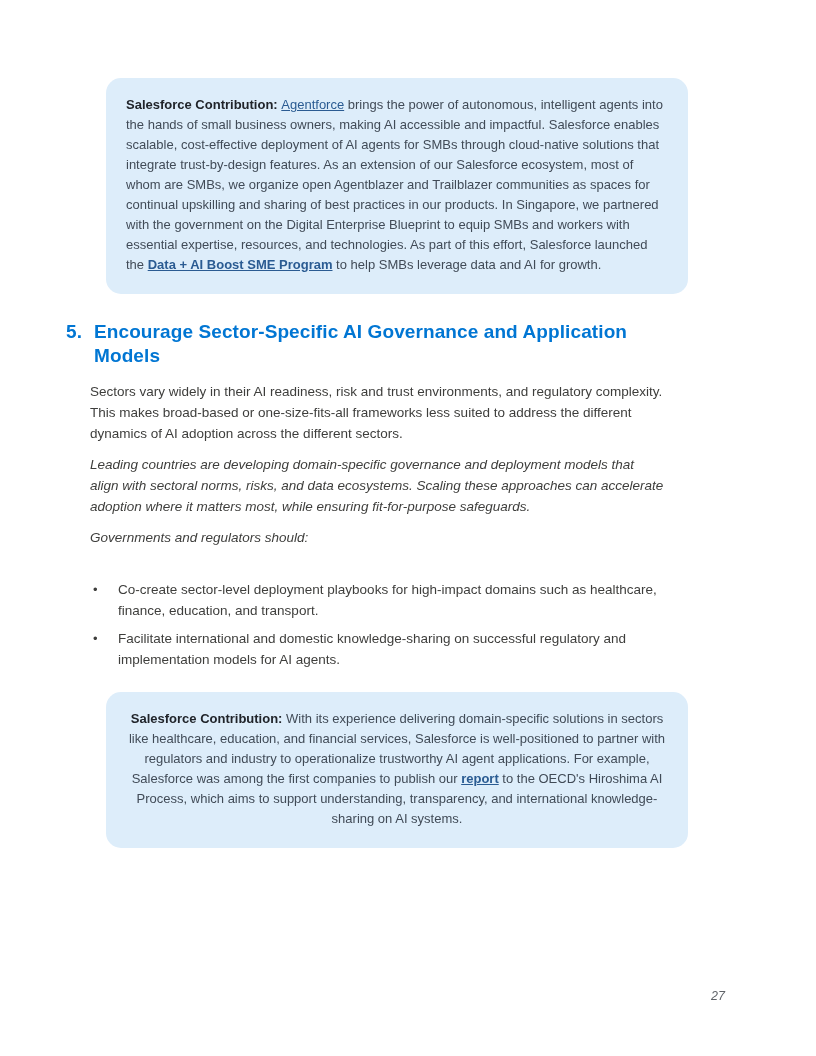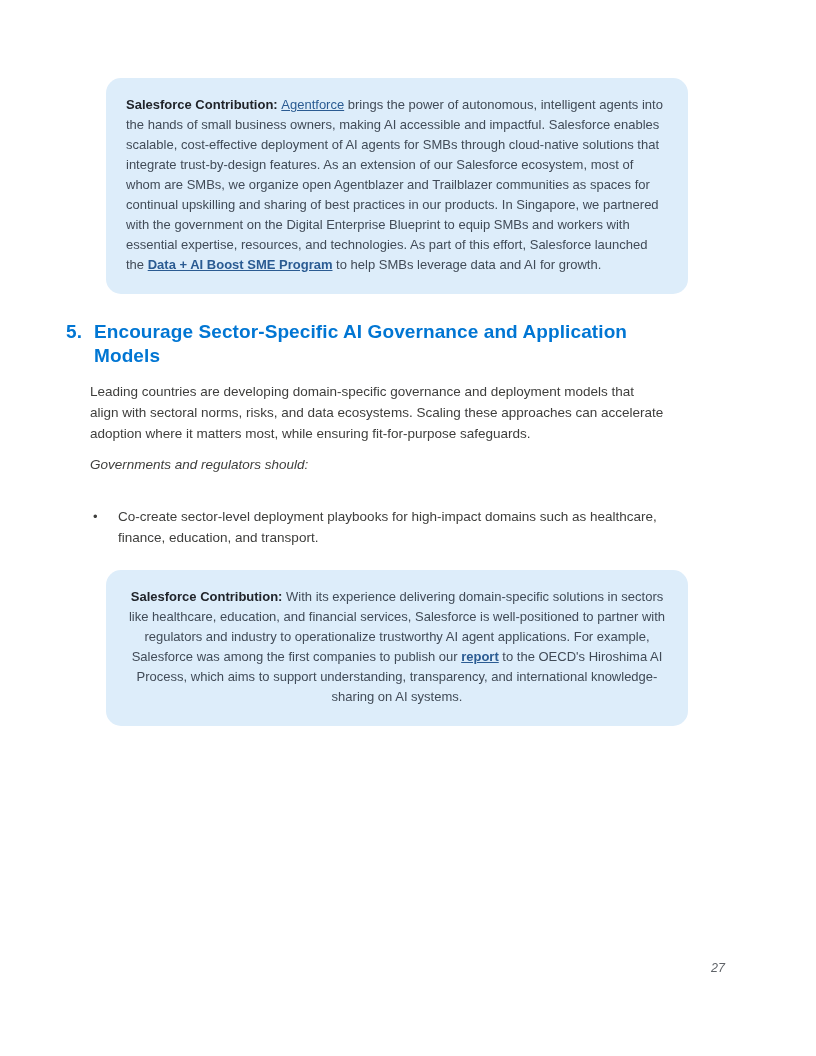--- a/index.html
+++ b/index.html
@@ -74,21 +74,21 @@
     content: "\2022";
     position: absolute;
     left: 3px;
     top: 0;
     font-size: 13px;
     color: #3e3e3c;
   }
   .callout.second { margin-top: 22px; text-align: center; }
   .page-number {
     position: absolute;
-    top: 961px;
+    top: 989px;
     right: 91px;
     font-size: 12.5px;
     font-style: italic;
     color: #5f6368;
   }
 </style>
 </head>
 <body>
 
 <div class="page">
@@ -97,25 +97,27 @@
     <section class="callout">
       <p><span class="seg-bold">Salesforce Contribution: </span><a class="seg-link" href="#">Agentforce</a><span class="seg-normal"> brings the power of autonomous, intelligent agents into the hands of small business owners, making AI accessible and impactful. Salesforce enables scalable, cost-effective deployment of AI agents for SMBs through cloud-native solutions that integrate trust-by-design features. As an extension of our Salesforce ecosystem, most of whom are SMBs, we organize open Agentblazer and Trailblazer communities as spaces for continual upskilling and sharing of best practices in our products. In Singapore, we partnered with the government on the Digital Enterprise Blueprint to equip SMBs and workers with essential expertise, resources, and technologies. As part of this effort, Salesforce launched the </span><a class="seg-link-bold" href="#">Data + AI Boost SME Program</a><span class="seg-normal"> to help SMBs leverage data and AI for growth.</span></p>
     </section>
 
     <h2 class="section-heading">
       <span class="num">5.</span>
       <span class="htext">Encourage Sector-Specific AI Governance and Application Models</span>
     </h2>
 
     <div class="body-col">
+      <p class="para">Sectors vary widely in their AI readiness, risk and trust environments, and regulatory complexity. This makes broad-based or one-size-fits-all frameworks less suited to address the different dynamics of AI adoption across the different sectors.</p>
       <p class="para">Leading countries are developing domain-specific governance and deployment models that align with sectoral norms, risks, and data ecosystems. Scaling these approaches can accelerate adoption where it matters most, while ensuring fit-for-purpose safeguards.</p>
       <p class="para">Governments and regulators should:</p>
 
       <ul class="bullet-list">
         <li>Co-create sector-level deployment playbooks for high-impact domains such as healthcare, finance, education, and transport.</li>
+        <li>Facilitate international and domestic knowledge-sharing on successful regulatory and implementation models for AI agents.</li>
       </ul>
     </div>
 
     <section class="callout second">
       <p><span class="seg-bold">Salesforce Contribution: </span><span class="seg-normal">With its experience delivering domain-specific solutions in sectors like healthcare, education, and financial services, Salesforce is well-positioned to partner with regulators and industry to operationalize trustworthy AI agent applications. For example, Salesforce was among the first companies to publish our </span><a class="seg-link-bold" href="#">report</a><span class="seg-normal"> to the OECD's Hiroshima AI Process, which aims to support understanding, transparency, and international knowledge-sharing on AI systems.</span></p>
     </section>
 
   </div>
 
   <div class="page-number">27</div>

